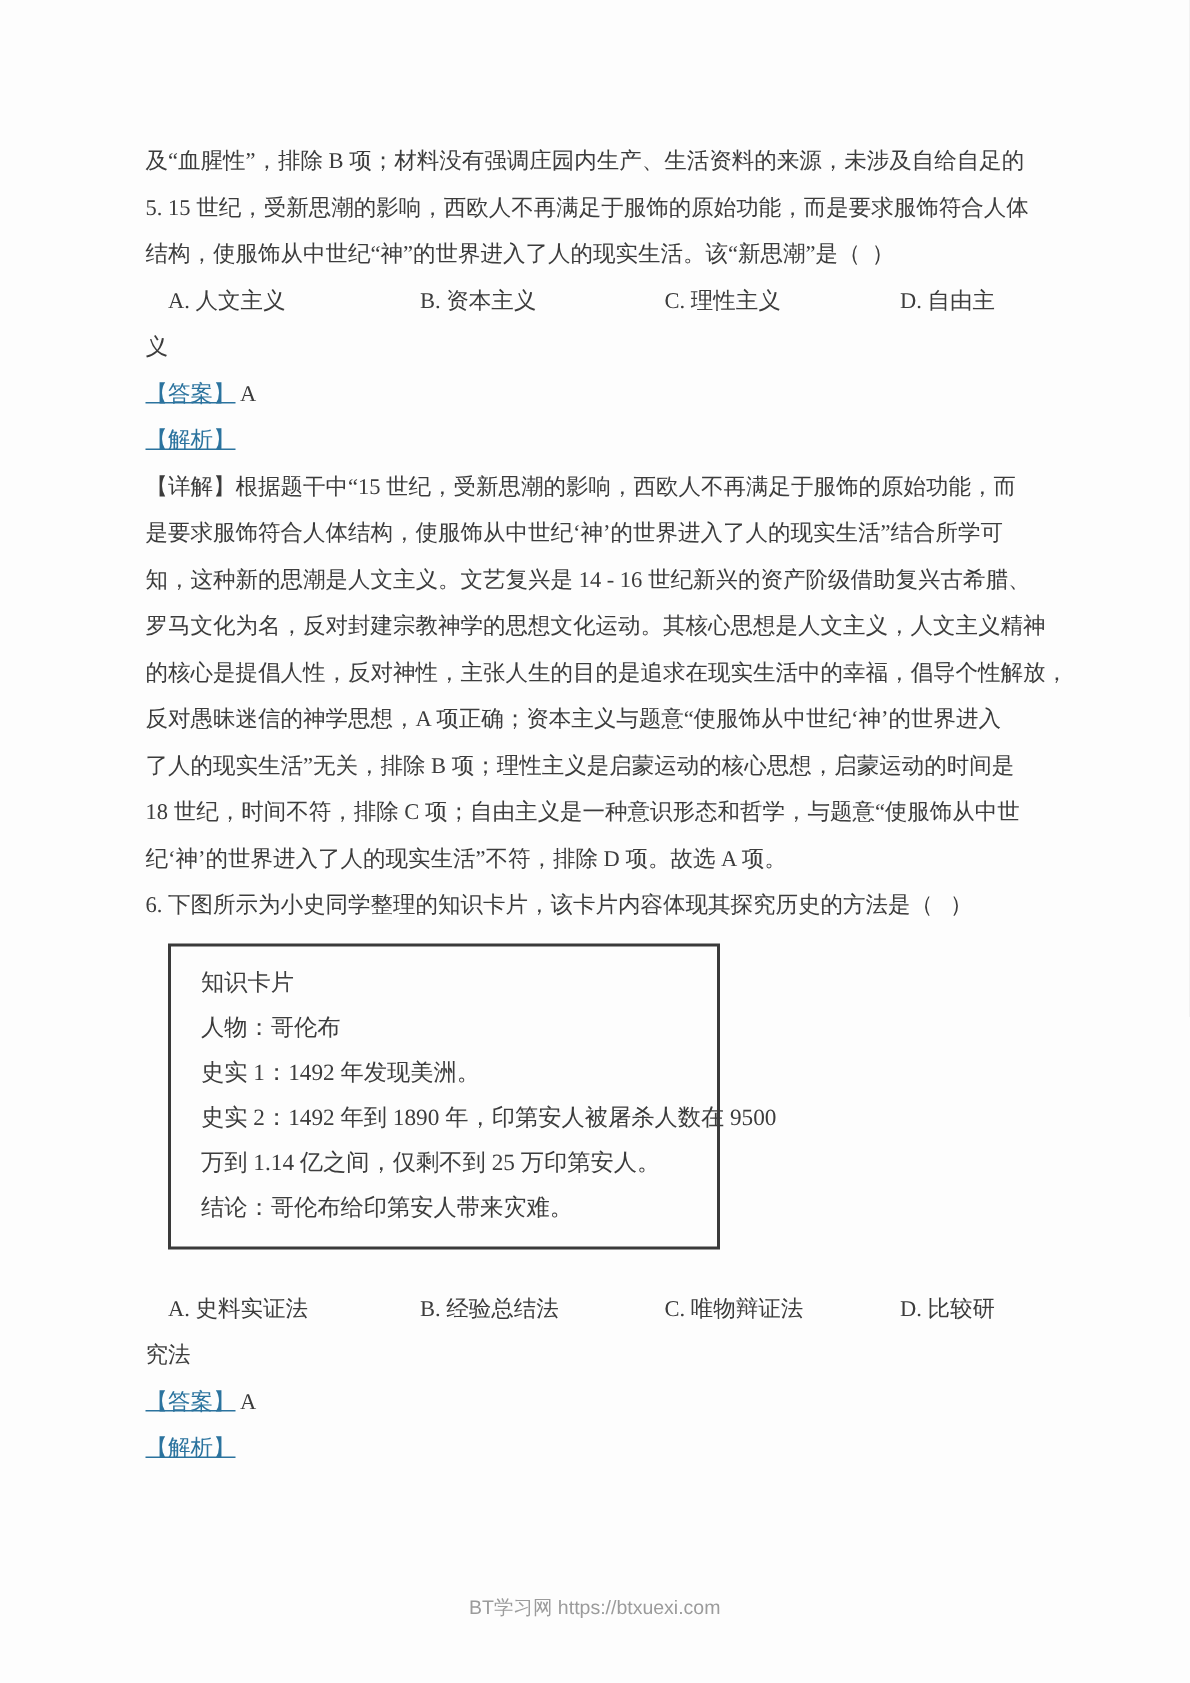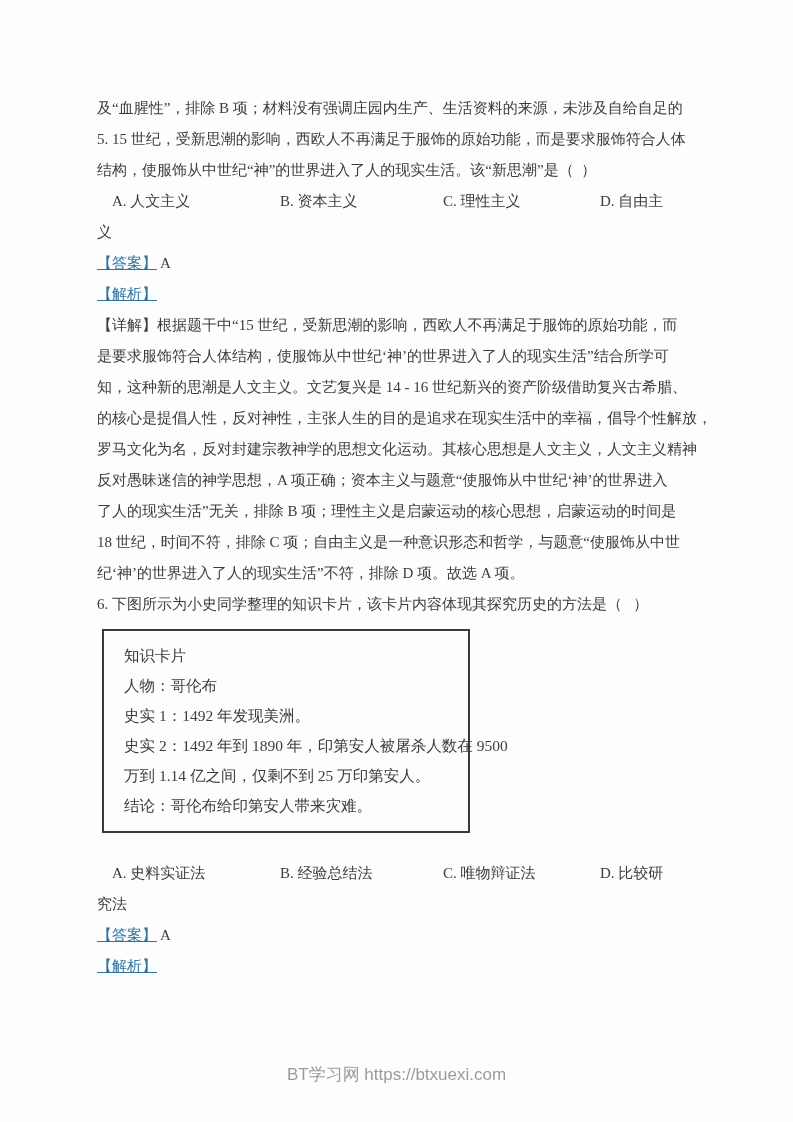--- a/index.html
+++ b/index.html
@@ -20,36 +20,36 @@
   .opt-row { position:relative; }
   .opt-row .opt { position:absolute; top:0; white-space:pre; }
   .opt.pos-a { left:15px;font-family:Liberation Serif, serif; }
   .opt.pos-b { left:183px; }
   .opt.pos-c { left:346px;text-align:right; }
   .opt.pos-d { left:503px; }
   .tag { color:var(--accent_blue,#2b739e);text-decoration:underline; }
   .ans { color:var(--body_text,#3c3c3c); margin-left:3px; }
   .card {
     box-sizing:border-box;
-    margin:9px 0 0 5px;
+    margin:9px 0 0 15px;
     width:368px;
     border:2px solid var(--card_border,#3a3a3a);
     padding:10px 12px 10px 20px;
     background:var(--page_bg,#fdfdfd);
   }
   .card-line {
     margin:0; height:30px; line-height:30px;
     font-size:15.5px; white-space:pre;
   }
   .after-card { margin-top:25px; }
   .footer {
     position:absolute; left:0; right:0; top:1063px;
     text-align:center;
     font-family:"Liberation Sans","DejaVu Sans",sans-serif;
-    font-size:17px;
+    font-size:13px;
     color:var(--footer_gray,#9b9b9b);
   }
 </style>
 </head>
 <body>
 
 <div class="page">
   <div class="content">
 
     <p class="line">及“血腥性”，排除 B 项；材料没有强调庄园内生产、生活资料的来源，未涉及自给自足的</p>
@@ -64,22 +64,22 @@
       <span class="opt pos-d">D. 自由主</span>
     </div>
     <p class="line">义</p>
 
     <p class="line"><span class="tag">【答案】</span><span class="ans">A</span></p>
     <p class="line"><span class="tag">【解析】</span></p>
 
     <p class="line">【详解】根据题干中“15 世纪，受新思潮的影响，西欧人不再满足于服饰的原始功能，而</p>
     <p class="line">是要求服饰符合人体结构，使服饰从中世纪‘神’的世界进入了人的现实生活”结合所学可</p>
     <p class="line">知，这种新的思潮是人文主义。文艺复兴是 14 - 16 世纪新兴的资产阶级借助复兴古希腊、</p>
+    <p class="line">罗马文化为名，反对封建宗教神学的思想文化运动。其核心思想是人文主义，人文主义精神</p>
     <p class="line">的核心是提倡人性，反对神性，主张人生的目的是追求在现实生活中的幸福，倡导个性解放，</p>
-    <p class="line">罗马文化为名，反对封建宗教神学的思想文化运动。其核心思想是人文主义，人文主义精神</p>
     <p class="line">反对愚昧迷信的神学思想，A 项正确；资本主义与题意“使服饰从中世纪‘神’的世界进入</p>
     <p class="line">了人的现实生活”无关，排除 B 项；理性主义是启蒙运动的核心思想，启蒙运动的时间是</p>
     <p class="line">18 世纪，时间不符，排除 C 项；自由主义是一种意识形态和哲学，与题意“使服饰从中世</p>
     <p class="line">纪‘神’的世界进入了人的现实生活”不符，排除 D 项。故选 A 项。</p>
 
     <p class="line">6. 下图所示为小史同学整理的知识卡片，该卡片内容体现其探究历史的方法是（   ）</p>
 
     <div class="card">
       <p class="card-line">知识卡片</p>
       <p class="card-line">人物：哥伦布</p>

